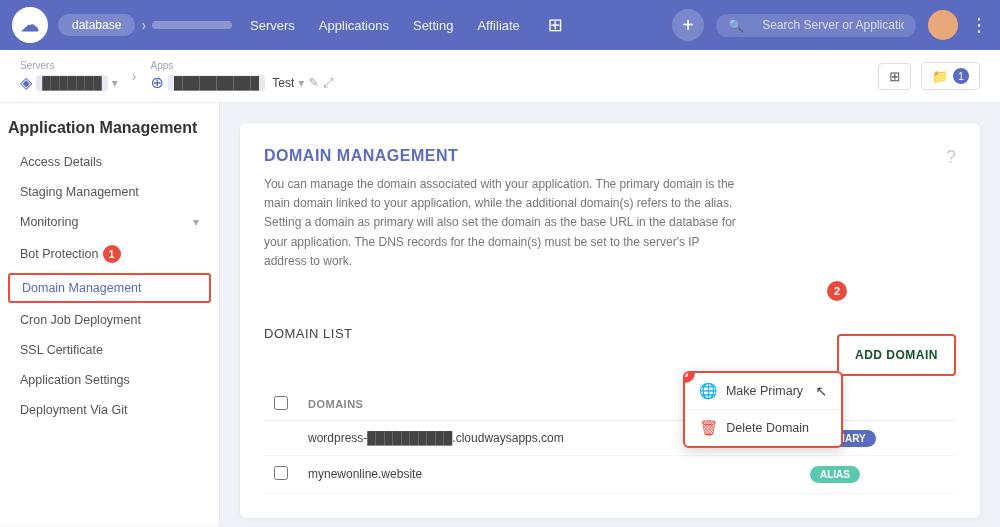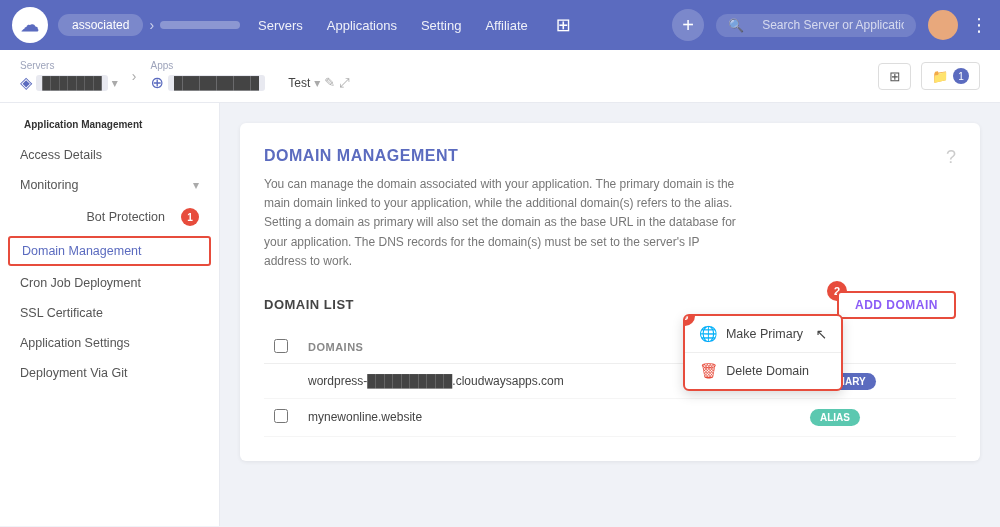--- a/index.html
+++ b/index.html
@@ -168,21 +168,20 @@
       font-size: 12px;
       font-weight: 600;
       color: #444;
       background: #e8e9f0;
       border-radius: 3px;
       padding: 1px 6px;
     }
     .bc-test {
       font-size: 12px;
       color: #444;
-      margin-left: 16px;
     }
     .bc-edit-icon, .bc-link-icon {
       color: #aaa;
       font-size: 13px;
       cursor: pointer;
     }
     .breadcrumb-right {
       display: flex;
       align-items: center;
       gap: 10px;
@@ -219,24 +218,24 @@
     
     .sidebar {
       width: 220px;
       background: white;
       border-right: 1px solid #e8eaf0;
       padding: 16px 0;
       overflow-y: auto;
       flex-shrink: 0;
     }
     .sidebar-section-title {
-      font-size: 10px;
+      font-size: 16px;
       font-weight: 700;
       color: #333;
-      padding: 0 24px 10px;
+      padding: 0 8px 10px;
     }
     .sidebar-item {
       padding: 8px 20px;
       cursor: pointer;
       color: #555;
       font-size: 12.5px;
       display: flex;
       align-items: center;
       justify-content: space-between;
       position: relative;
@@ -300,35 +299,36 @@
       cursor: pointer;
     }
     .domain-list-header {
       display: flex;
       align-items: center;
       justify-content: space-between;
       margin-bottom: 12px;
     }
     .domain-list-title {
       font-size: 13px;
-      font-weight: 700;
+      font-weight: 400;
       color: #444;
       letter-spacing: 0.5px;
     }
     .add-domain-btn {
       background: white;
       border: 2px solid #e74c3c;
-      color: #8b5cf6;
+      color: #14532d;
       font-size: 12px;
       font-weight: 700;
-      padding: 5px 16px;
+      padding: 12px 16px;
       border-radius: 4px;
       cursor: pointer;
       letter-spacing: 0.5px;
       position: relative;
+      margin-top: 43px;
     }
     .btn-badge-2 {
       position: absolute;
       top: -10px;
       left: -10px;
       background: #e74c3c;
       color: white;
       border-radius: 50%;
       width: 20px;
       height: 20px;
@@ -420,21 +420,21 @@
     }
   </style>
 </head>
 <body>
 
 <nav class="top-nav">
   <div class="nav-logo">
     <div class="logo-icon">☁</div>
   </div>
   <div class="nav-breadcrumb">
-    <div class="nav-breadcrumb-item">associated</div>
+    <div class="nav-breadcrumb-item">database</div>
     <span class="nav-arrow">›</span>
     <div class="nav-breadcrumb-item" style="min-width:80px;background:rgba(255,255,255,0.3)"></div>
   </div>
   <div class="nav-links">
     <span class="nav-link">Servers</span>
     <span class="nav-link">Applications</span>
     <span class="nav-link">Setting</span>
     <span class="nav-link">Affiliate</span>
     <span class="nav-grid-icon">⊞</span>
   </div>
@@ -485,24 +485,27 @@
 
 <div class="main-layout">
 
   <aside class="sidebar">
     <div class="sidebar-section-title">Application Management</div>
 
     <div class="sidebar-item">
       <span>Access Details</span>
     </div>
     <div class="sidebar-item">
+      <span>Staging Management</span>
+    </div>
+    <div class="sidebar-item">
       <span>Monitoring</span>
       <span class="chevron">▾</span>
     </div>
-    <div class="sidebar-item" style="justify-content:flex-end;gap:16px;">
+    <div class="sidebar-item" style="justify-content:flex-start;gap:4px;">
       <span>Bot Protection</span>
       <span class="badge-red">1</span>
     </div>
     <div class="sidebar-item active-outline">
       <span>Domain Management</span>
     </div>
     <div class="sidebar-item">
       <span>Cron Job Deployment</span>
     </div>
     <div class="sidebar-item">

